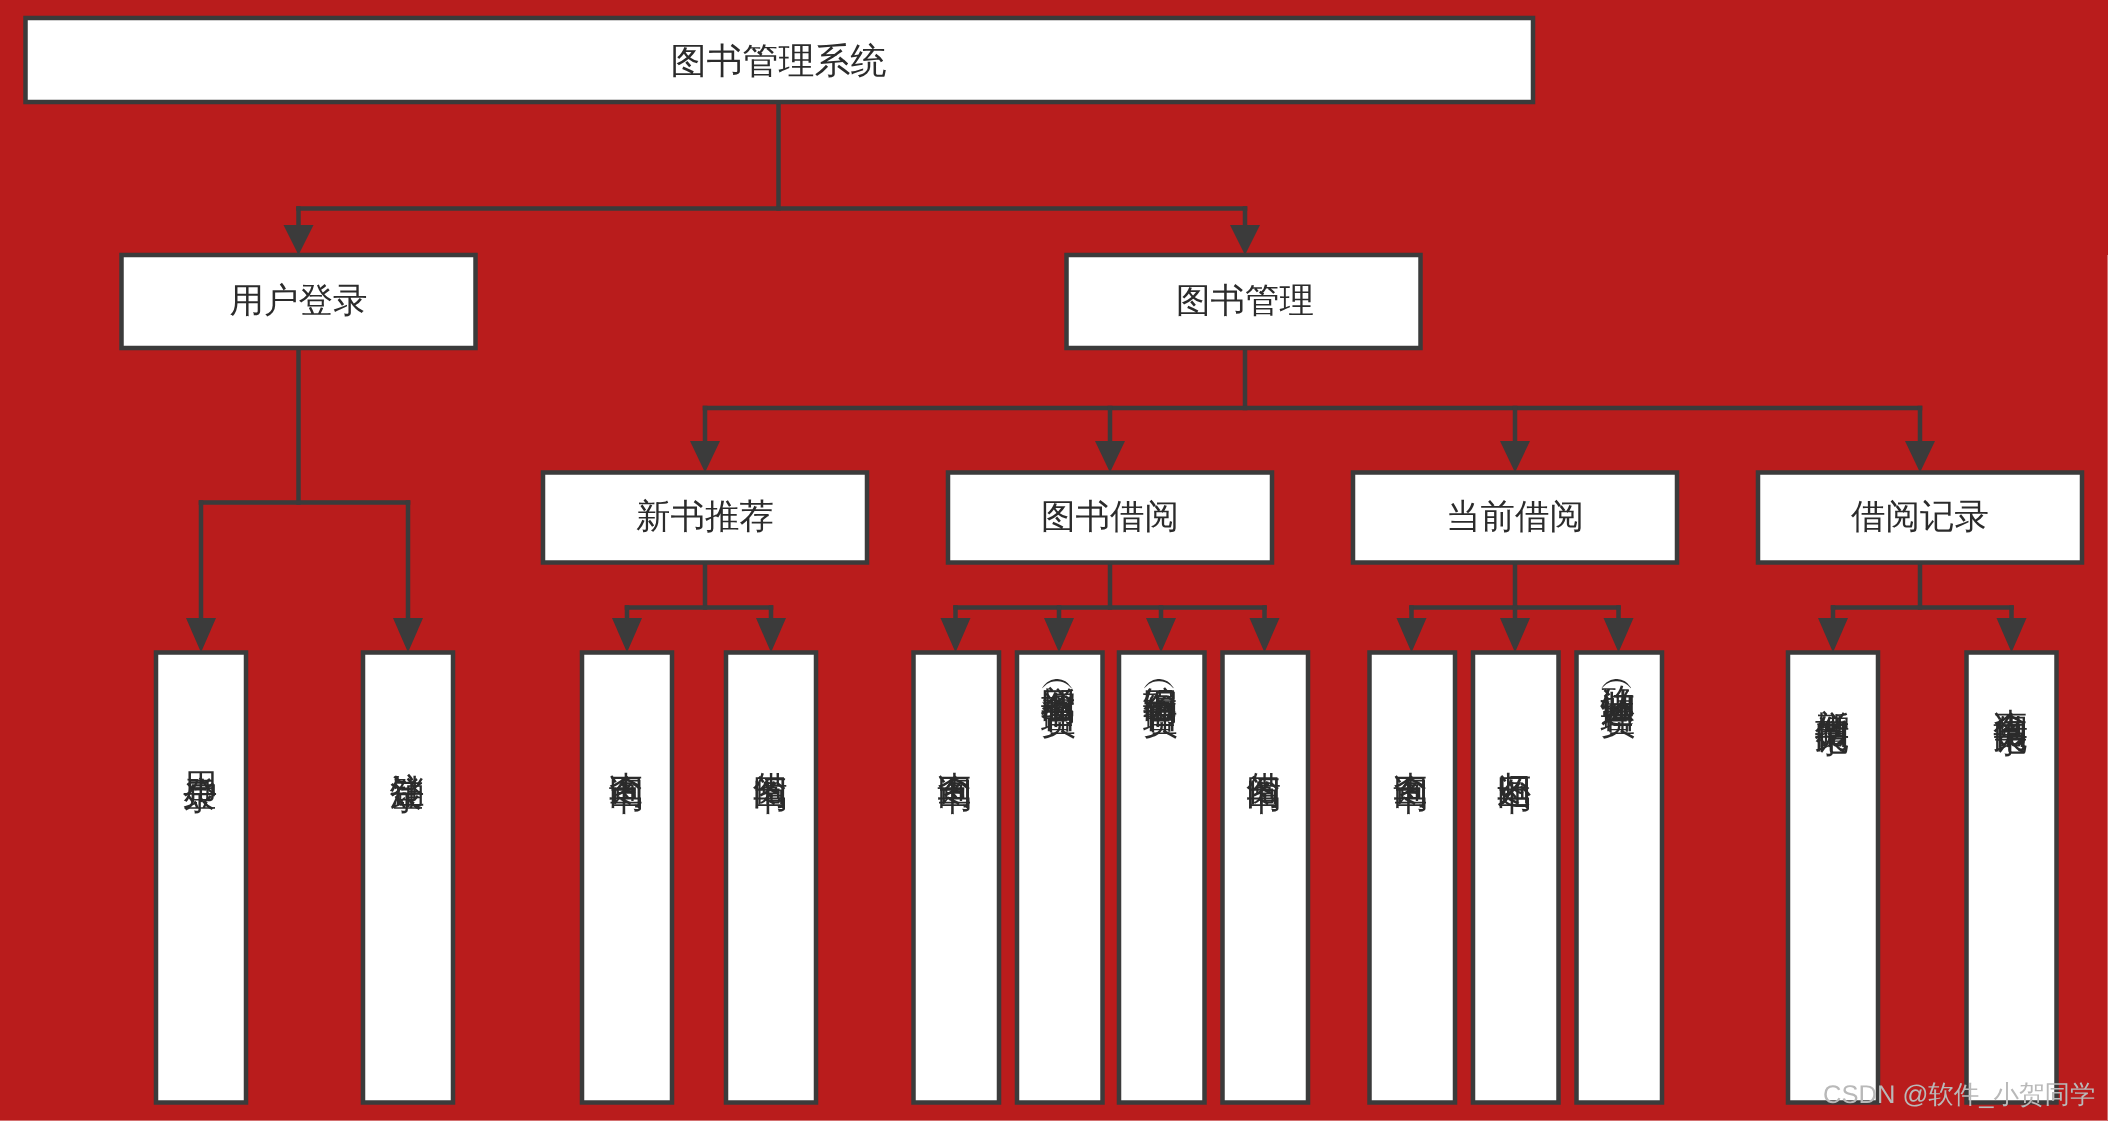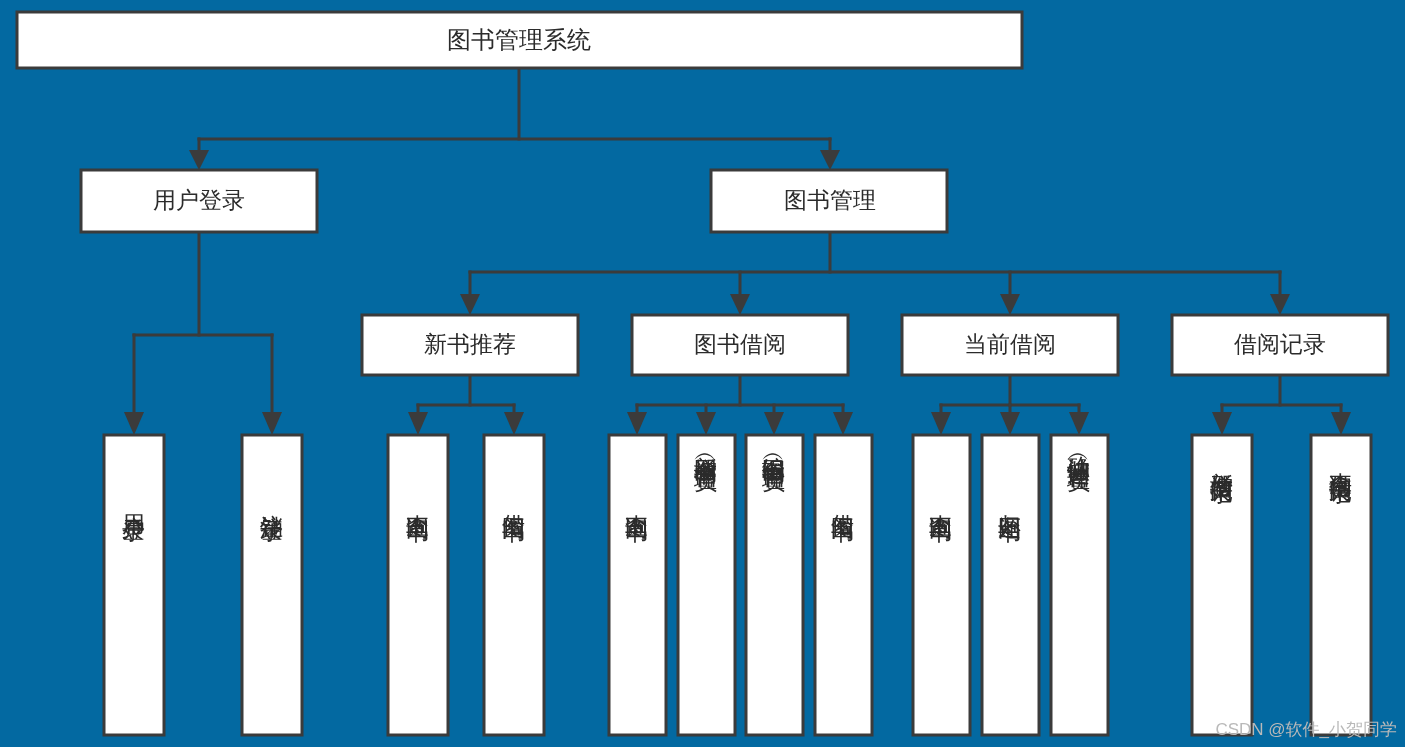--- a/index.html
+++ b/index.html
@@ -1,18 +1,18 @@
 <!DOCTYPE html>
 <html><head>
 <meta charset="utf-8">
 <style>
   html,body{margin:0;padding:0;background:#ffffff;}
   body{width:1405px;height:747px;overflow:hidden;
        font-family:"Liberation Sans","DejaVu Sans",sans-serif;}
-  #diagram-root{position:relative;width:1405px;height:747px;background:#0369a1;}
+  #diagram-root{position:relative;width:1405px;height:747px;background:#b91c1c;}
   svg.diagram{position:absolute;left:0;top:0;width:1405px;height:747px;}
   .node-box{fill:#ffffff;stroke:#3b3b3b;stroke-width:3;}
   .leaf-box{fill:#ffffff;stroke:#3b3b3b;stroke-width:3;}
   .connector{stroke:#3b3b3b;stroke-width:3;fill:none;stroke-linecap:square;}
   .arrow-head{fill:#3b3b3b;stroke:none;}
   .node-label{font-family:"Liberation Sans","DejaVu Sans",sans-serif;
               font-size:23px;fill:#2b2b2b;text-anchor:middle;dominant-baseline:middle;}
   .root-label{font-size:24px;}
   .leaf-label{font-family:"Liberation Sans","DejaVu Sans",sans-serif;
               font-size:23px;fill:#2b2b2b;text-anchor:middle;

